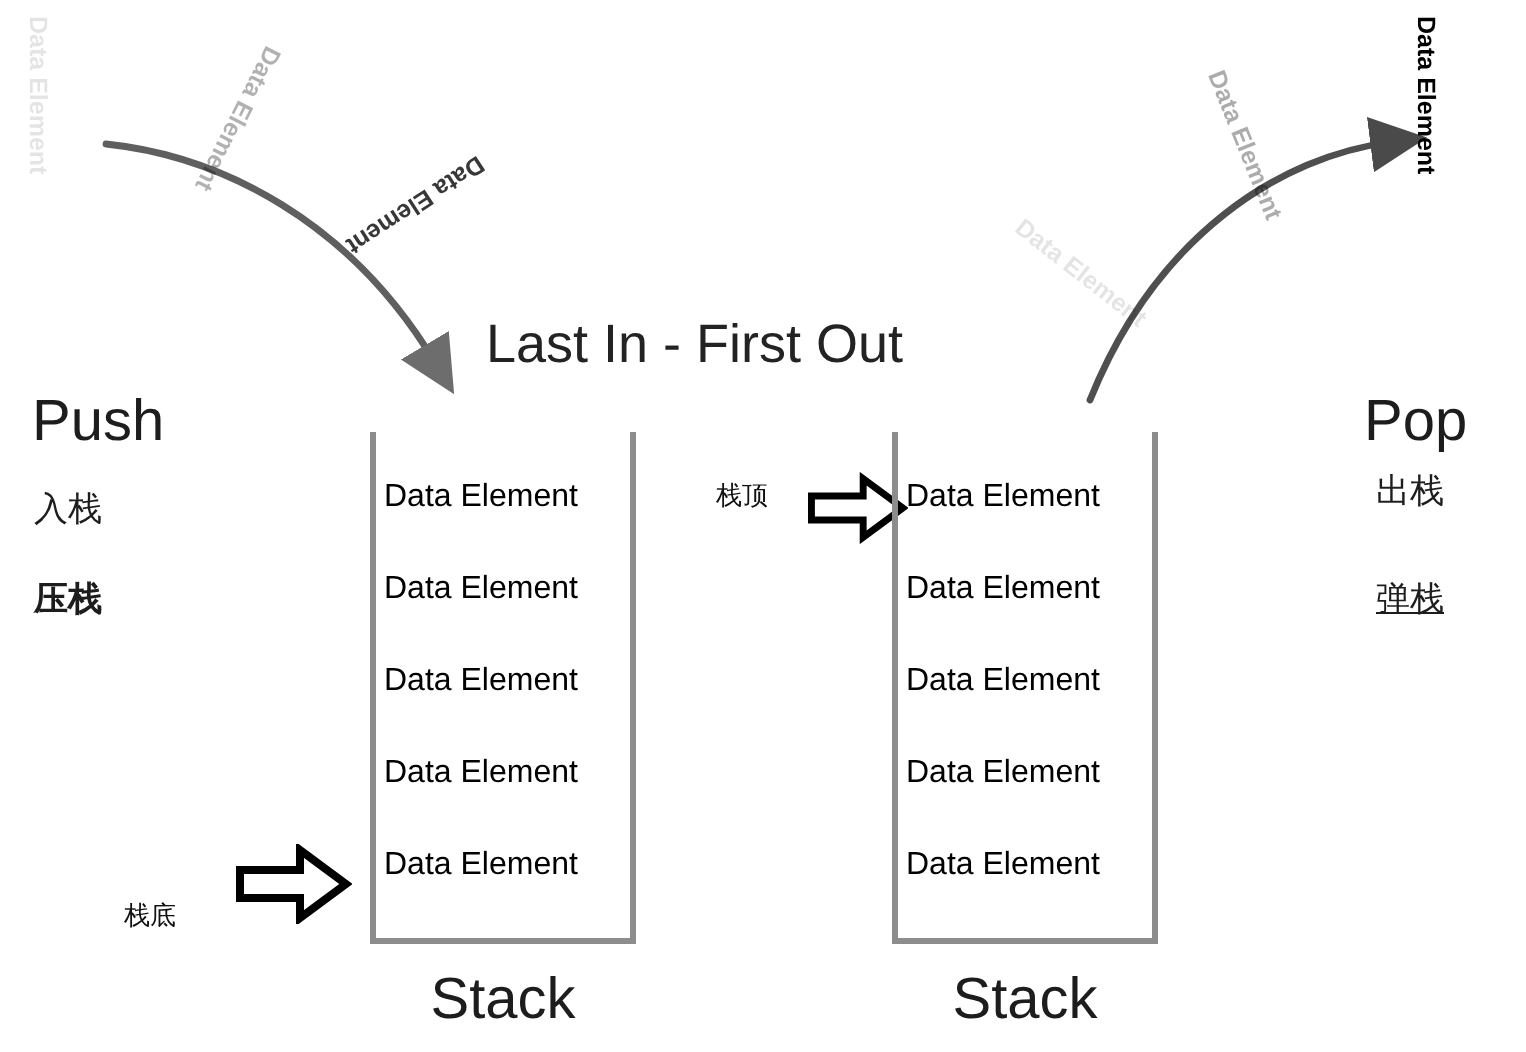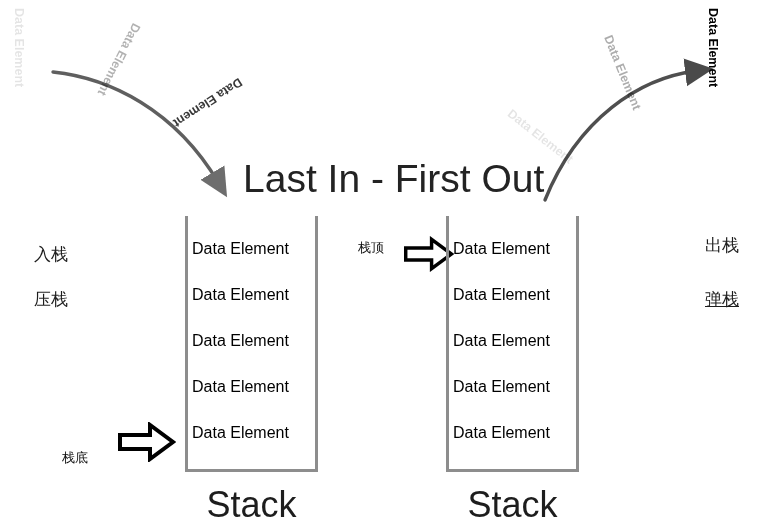--- a/index.html
+++ b/index.html
@@ -45,47 +45,46 @@
     box-sizing: border-box;
     border-left: 3px solid #8d8d8d;
     border-right: 3px solid #8d8d8d;
     border-bottom: 3px solid #8d8d8d;
     border-top: none;
     background: transparent;
   }
 
   .stack-caption {
     position: absolute;
-    font-size: 36px;
+    font-size: 29px;
     color: #1d1d1d;
     text-align: center;
     white-space: nowrap;
   }
 
   
   .headline {
     position: absolute;
-    font-size: 39px;
+    font-size: 27px;
     color: #232323;
     white-space: nowrap;
   }
 
   
   .op-title {
     position: absolute;
     font-size: 29px;
     color: #1d1d1d;
     white-space: nowrap;
   }
   .op-sub {
     position: absolute;
     font-size: 17px;
     color: #1d1d1d;
     white-space: nowrap;
-    margin-left: 17px;
   }
 
   
   .ptr-label {
     position: absolute;
     font-size: 13px;
     color: #111111;
     white-space: nowrap;
   }
   .block-arrow {
@@ -136,23 +135,25 @@
   </div>
   <div class="float-chip" style="left:622px; top:28px; transform:rotate(-22deg); opacity:0.32;">
     <span class="vtext">Data Element</span>
   </div>
   <div class="float-chip" style="left:706px; top:8px; transform:rotate(0deg); opacity:1;">
     <span class="vtext">Data Element</span>
   </div>
 
   <div class="headline" style="left:243px; top:157px;">Last In - First Out</div>
 
+  <div class="op-title" style="left:16px; top:195px;">Push</div>
   <div class="op-sub" style="left:17px; top:243px;">入栈</div>
-  <div class="op-sub" style="left:17px; top:288px;">压栈</div>
-
+  <div class="op-sub" style="left:17px; top:288px;font-weight:bold;">压栈</div>
+
+  <div class="op-title" style="left:682px; top:195px;">Pop</div>
   <div class="op-sub" style="left:688px; top:234px;">出栈</div>
   <div class="op-sub" style="left:688px; top:288px;text-decoration:underline;">弹栈</div>
 
   <div class="ptr-label" style="left:62px; top:424px;margin-top:25px;">栈底</div>
   <svg class="block-arrow" style="left:118px; top:422px;" width="58" height="40" viewBox="0 0 58 40" xmlns="http://www.w3.org/2000/svg">
     <path d="M2,13 L32,13 L32,3 L55,20 L32,37 L32,27 L2,27 Z" fill="#ffffff" stroke="#000000" stroke-width="4" stroke-linejoin="miter"></path>
   </svg>
 
   <div class="ptr-label" style="left:358px; top:239px;">栈顶</div>
   <svg class="block-arrow" style="left:404px; top:236px;" width="50" height="36" viewBox="0 0 58 40" xmlns="http://www.w3.org/2000/svg">

